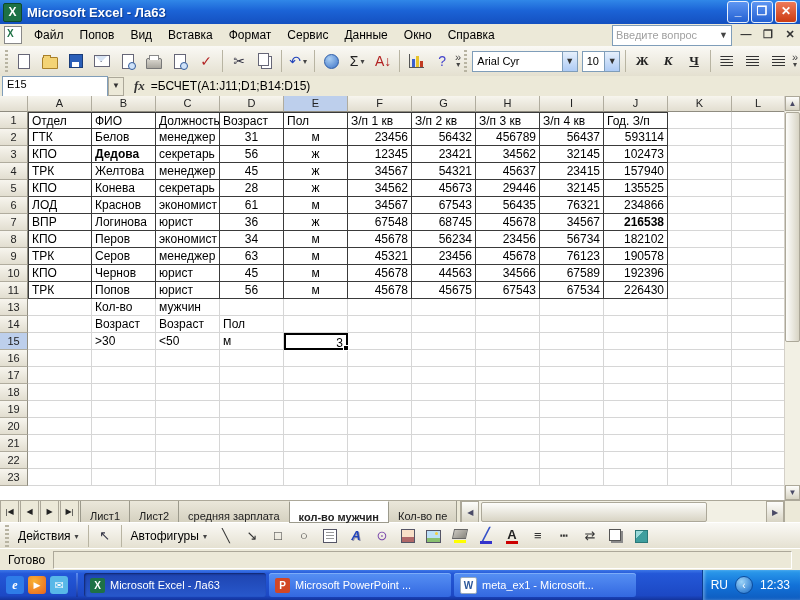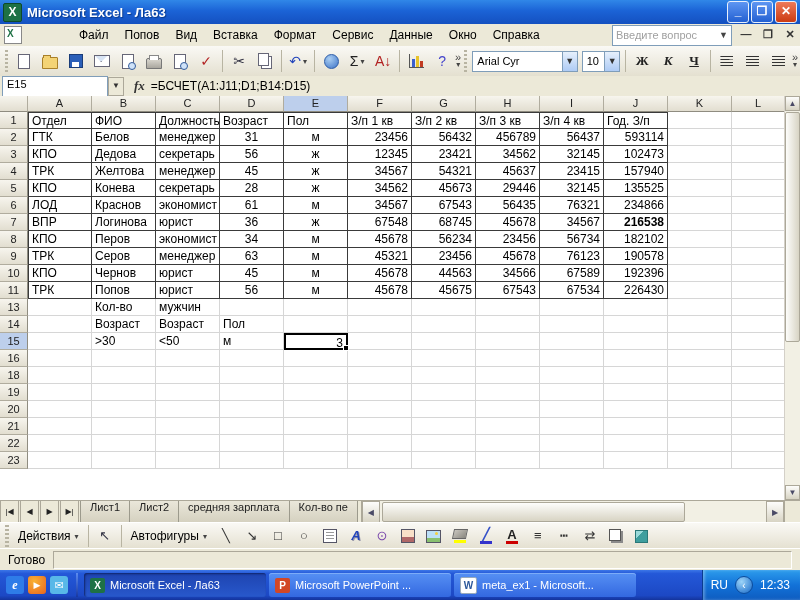--- a/index.html
+++ b/index.html
@@ -112,21 +112,21 @@
         box-sizing:border-box;font-size:8px;text-align:center;line-height:13px;color:#4A4A66;}
   #vthumb{position:absolute;top:16px;left:0;width:15px;height:230px;background:linear-gradient(90deg,#FDFDFB,#D8D4C4);
           border:1px solid #ACA899;box-sizing:border-box;border-radius:2px;}
   #vscroll .down{position:absolute;bottom:0;}
 
   
   #tabbar{top:500px;height:22px;background:#ECE9D8;display:flex;align-items:stretch;border-top:1px solid #ACA899;}
   .nav{width:17px;background:#ECE9D8;border:1px solid #ACA899;border-top:none;font-size:8px;color:#222;
        display:flex;align-items:center;justify-content:center;margin-right:1px;}
   #tabs{display:flex;align-items:stretch;}
-  .tab{padding:0 9px 0;font-size:11px;background:linear-gradient(180deg,#EAE7DA,#D5D1C0);
+  .tab{padding:9px 9px 0;font-size:11px;background:linear-gradient(180deg,#EAE7DA,#D5D1C0);
        border:1px solid #9C9A8C;border-top:none;color:#222;white-space:nowrap;margin-right:-1px;}
   .tab.active{background:#fff;font-weight:bold;z-index:2;border-top:1px solid #fff;}
   #hscroll{flex:1;display:flex;align-items:stretch;margin-left:4px;background:#F2F0E4;border-left:1px solid #ACA899;}
   .hbtn{width:16px;background:linear-gradient(180deg,#FDFDFB,#D8D4C4);border:1px solid #ACA899;font-size:8px;
         display:flex;align-items:center;justify-content:center;color:#4A4A66;}
   #htrack{flex:1;position:relative;}
   #hthumb{position:absolute;left:2px;top:1px;bottom:1px;width:78%;background:linear-gradient(180deg,#FDFDFB,#D8D4C4);
           border:1px solid #ACA899;border-radius:2px;}
   #tabbar .corner-sq{width:15px;background:#ECE9D8;border-left:1px solid #ACA899;}
 
@@ -181,21 +181,21 @@
 <div class="abs" id="titlebar">
   <span class="app-icon">X</span>
   <span id="title-text">Microsoft Excel - Ла63</span>
   <span class="winbtn">_</span>
   <span class="winbtn">❐</span>
   <span class="winbtn close">✕</span>
 </div>
 
 <div class="abs" id="menubar">
   <span class="book-icon"></span>
-  <span id="menu-items" style="display:flex;margin-left:45px;">
+  <span id="menu-items" style="display:flex;">
       <span class="menu-item">Файл</span>
       <span class="menu-item">Попов</span>
       <span class="menu-item">Вид</span>
       <span class="menu-item">Вставка</span>
       <span class="menu-item">Формат</span>
       <span class="menu-item">Сервис</span>
       <span class="menu-item">Данные</span>
       <span class="menu-item">Окно</span>
       <span class="menu-item">Справка</span>
     </span>
@@ -348,21 +348,21 @@
       <div class="cell a-r tbrd" style="width: 64px;">56432</div>
       <div class="cell a-r tbrd" style="width: 64px;">456789</div>
       <div class="cell a-r tbrd" style="width: 64px;">56437</div>
       <div class="cell a-r tbrd" style="width: 64px;">593114</div>
       <div class="cell a-r" style="width: 64px;"></div>
       <div class="cell a-r" style="width: 53px;"></div>
     </div>
     <div class="grow">
       <div class="rh">3</div>
       <div class="cell a-l tbrd tleft" style="width: 64px;">КПО</div>
-      <div class="cell a-l tbrd" style="width: 64px;">Дедова</div>
+      <div class="cell a-l tbrd" style="width: 64px; font-weight: bold;">Дедова</div>
       <div class="cell a-l tbrd" style="width: 64px;">секретарь</div>
       <div class="cell a-c tbrd" style="width: 64px;">56</div>
       <div class="cell a-c tbrd" style="width: 64px;">ж</div>
       <div class="cell a-r tbrd" style="width: 64px;">12345</div>
       <div class="cell a-r tbrd" style="width: 64px;">23421</div>
       <div class="cell a-r tbrd" style="width: 64px;">34562</div>
       <div class="cell a-r tbrd" style="width: 64px;">32145</div>
       <div class="cell a-r tbrd" style="width: 64px;">102473</div>
       <div class="cell a-r" style="width: 64px;"></div>
       <div class="cell a-r" style="width: 53px;"></div>
@@ -541,20 +541,35 @@
       <div class="cell a-l" style="width: 64px;"></div>
       <div class="cell a-l" style="width: 64px;"></div>
       <div class="cell a-l" style="width: 64px;"></div>
       <div class="cell a-l" style="width: 64px;"></div>
       <div class="cell a-l" style="width: 64px;"></div>
       <div class="cell a-l" style="width: 64px;"></div>
       <div class="cell a-l" style="width: 64px;"></div>
       <div class="cell a-l" style="width: 53px;"></div>
     </div>
     <div class="grow">
+      <div class="rh">17</div>
+      <div class="cell a-l" style="width: 64px;"></div>
+      <div class="cell a-l" style="width: 64px;"></div>
+      <div class="cell a-l" style="width: 64px;"></div>
+      <div class="cell a-l" style="width: 64px;"></div>
+      <div class="cell a-l" style="width: 64px;"></div>
+      <div class="cell a-l" style="width: 64px;"></div>
+      <div class="cell a-l" style="width: 64px;"></div>
+      <div class="cell a-l" style="width: 64px;"></div>
+      <div class="cell a-l" style="width: 64px;"></div>
+      <div class="cell a-l" style="width: 64px;"></div>
+      <div class="cell a-l" style="width: 64px;"></div>
+      <div class="cell a-l" style="width: 53px;"></div>
+    </div>
+    <div class="grow">
       <div class="rh">18</div>
       <div class="cell a-l" style="width: 64px;"></div>
       <div class="cell a-l" style="width: 64px;"></div>
       <div class="cell a-l" style="width: 64px;"></div>
       <div class="cell a-l" style="width: 64px;"></div>
       <div class="cell a-l" style="width: 64px;"></div>
       <div class="cell a-l" style="width: 64px;"></div>
       <div class="cell a-l" style="width: 64px;"></div>
       <div class="cell a-l" style="width: 64px;"></div>
       <div class="cell a-l" style="width: 64px;"></div>
@@ -648,20 +663,21 @@
   <span id="tab-nav" style="display:flex;">
       <span class="nav">|◀</span>
       <span class="nav">◀</span>
       <span class="nav">▶</span>
       <span class="nav">▶|</span>
     </span>
   <span id="tabs">
       <span class="tab">Лист1</span>
       <span class="tab">Лист2</span>
       <span class="tab">средняя зарплата</span>
+      <span class="tab active">кол-во мужчин</span>
       <span class="tab">Кол-во пе</span>
     </span>
   <span id="hscroll">
     <span class="hbtn">◀</span>
     <span id="htrack">
         <span id="hthumb"></span>
       </span>
     <span class="hbtn">▶</span>
   </span>
   <span class="corner-sq"></span>

